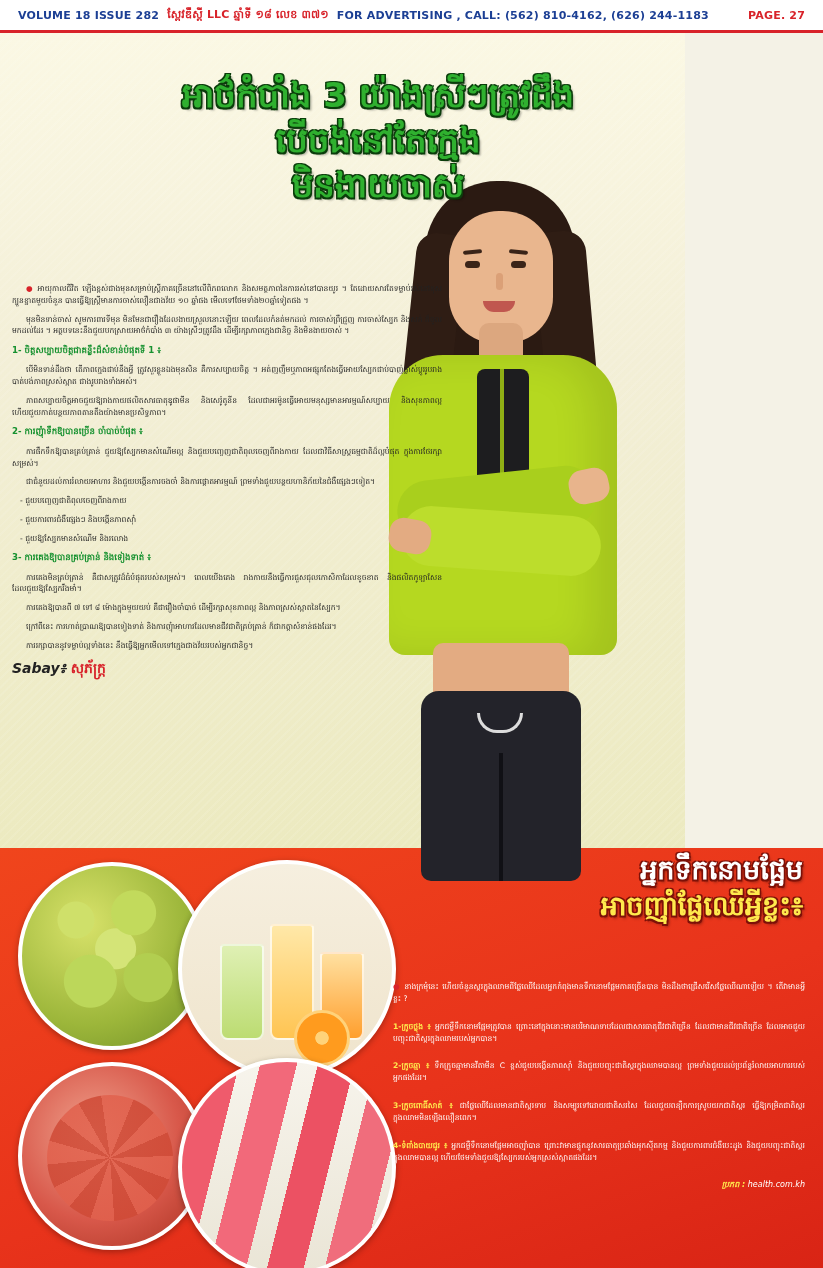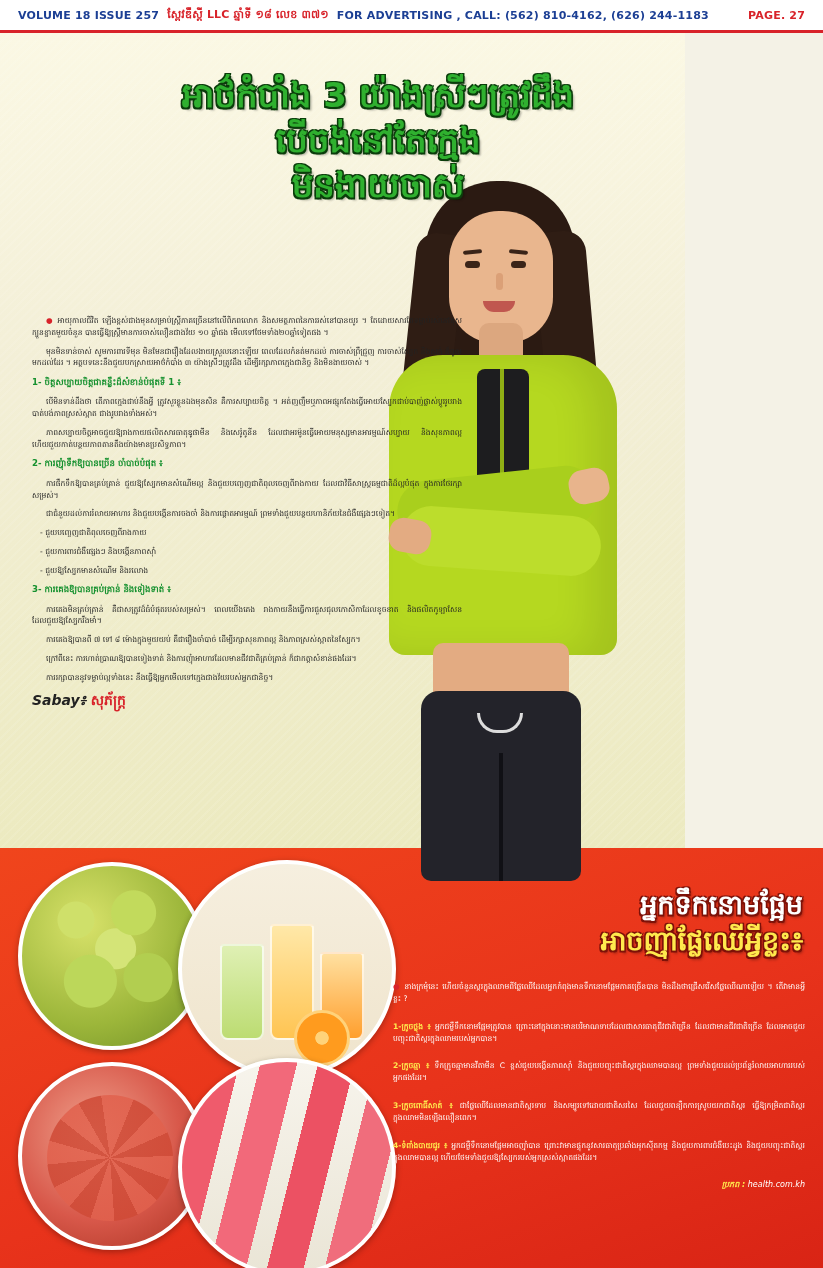--- a/index.html
+++ b/index.html
@@ -155,24 +155,23 @@
     position:absolute; left:162px; top:580px; width:4px; height:128px;
     background:#101015;
   }
   .m-drawstring {
     position:absolute; left:140px; top:540px; width:46px; height:20px;
     border:3px solid #dcdcdc; border-top:none; border-radius:0 0 22px 22px;
   }
 
   
   .body-col {
-    position:absolute; left:32px; top:250px; width:430px;
+    position:absolute; left:12px; top:250px; width:430px;
     font-size:7.6px; line-height:1.55; color:#222; text-align:justify;
     z-index:5;
-    margin-top:32px;
   }
   .body-col p { margin:0 0 7px 0; }
   .body-col .indent { text-indent:14px; }
   .sub-head { color:#16912f; font-weight:bold; font-size:8.6px; margin:9px 0 4px; }
   .bullet-line { margin:0 0 3px 0; padding-left:8px; }
   .sig { font-style:italic; font-weight:bold; font-size:14px; margin-top:10px; }
   .sig .red { color:#d8232a; font-style:normal; }
   .dot { color:#d8232a; font-weight:bold; }
 
   
@@ -235,42 +234,41 @@
   }
 
   
   .red-head {
     position:absolute; right:20px; top:852px; width:412px;
     text-align:right; z-index:6;
     font-weight:bold; color:#ffffff; font-size:27px; line-height:1.34;
     text-shadow: -1.5px -1.5px 0 #7d1108, 1.5px -1.5px 0 #7d1108,
                  -1.5px 1.5px 0 #7d1108, 1.5px 1.5px 0 #7d1108,
                   2px 3px 3px rgba(0,0,0,.35);
-    margin-top: 35px;
   }
   .red-head .l2 { display:block; color:#ffe94d; }
   .red-head .l3 { display:block; color:#fff27a; }
 
   .red-col {
     position:absolute; right:18px; top:965px; width:412px;
     color:#ffffff; font-size:7.6px; line-height:1.56; text-align:justify;
     z-index:6;
   }
   .red-col p { margin:16px 0 7px 0; }
   .num { color:#ffe94d; font-weight:bold; }
   .src { margin-top:6px; text-align:right; font-style:italic; font-size:8px; }
   .src b { color:#ffe94d; }
 </style>
 </head>
 <body>
 
 <div class="page">
 
   <div class="masthead">
-    <span class="blue">VOLUME 18 ISSUE 257</span>
+    <span class="blue">VOLUME 18 ISSUE 282</span>
     <span class="red">ស្ពែវឌឺស្ដី LLC ឆ្នាំទី ១៨ លេខ ៣៧១</span>
     <span class="blue">FOR ADVERTISING ,  CALL: (562) 810-4162, (626) 244-1183</span>
     <span class="spacer"></span>
     <span class="red">PAGE. 27</span>
   </div>
   <div class="masthead-rule"></div>
 
   <div class="top-area">
 
     <div class="headline">

